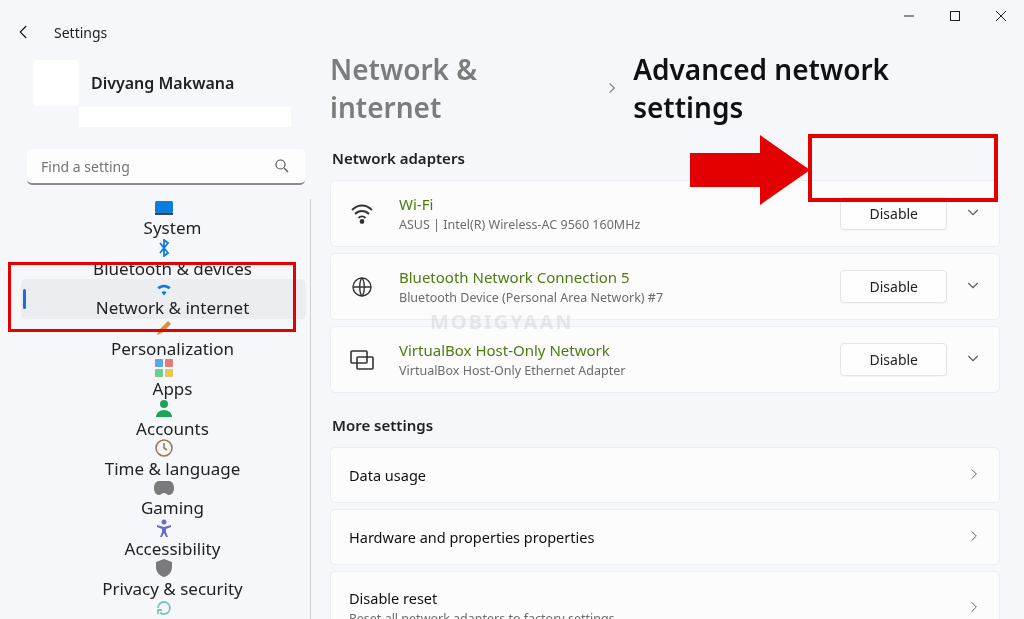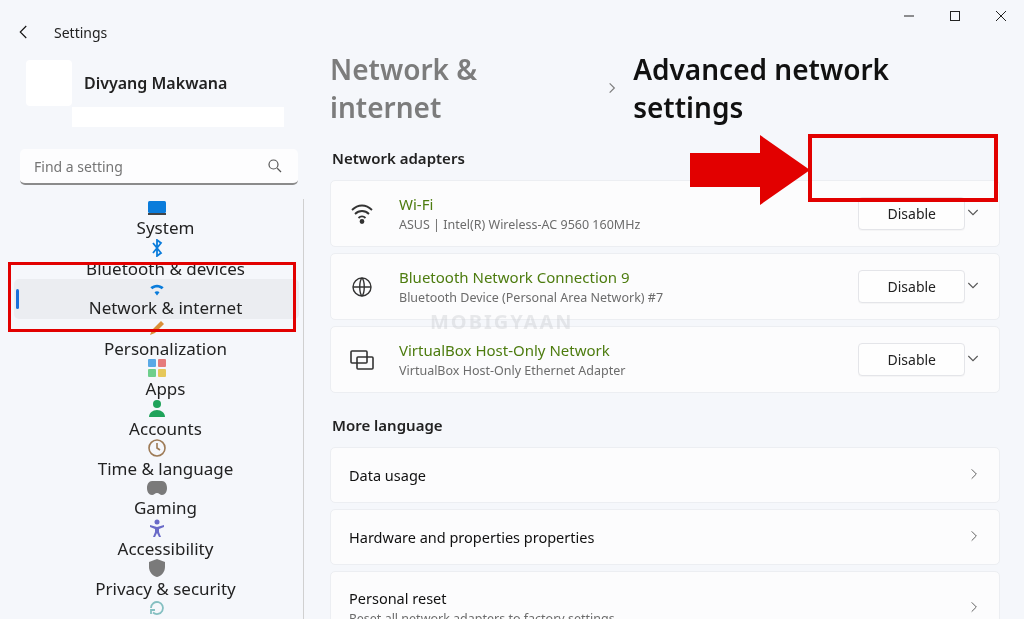--- a/index.html
+++ b/index.html
@@ -7,21 +7,21 @@
 
   
   .titlebar { display:flex; align-items:center; height:40px; padding: 0 10px; margin-top: 12px; }
   .back-arrow { width:28px; height:28px; display:flex; align-items:center; justify-content:center; color:#111; font-size:18px; }
   .title { margin-left:16px; font-size:14px; color:#222; }
   .window-controls { position:absolute; top:0; right:0; display:flex; }
   .wc-btn { width:46px; height:32px; display:flex; align-items:center; justify-content:center; color:#222; }
   .wc-btn svg { width:12px; height:12px; stroke:#222; stroke-width:1; fill:none; }
 
   
-  .leftpane { position:absolute; top:55px; left:14px; width:290px; }
+  .leftpane { position:absolute; top:55px; left:21px; width:290px; }
   .profile { display:flex; align-items:center; height:56px; padding-left:12px; }
   .avatar-placeholder { width:46px; height:46px; background:#fff; border-radius:4px; margin-right:12px; }
   .profile-name { font-size:16px; font-weight:600; color:#222; }
   .profile-white { background:#fff; height:20px; margin-left:58px; margin-right:20px; margin-top:-4px; }
 
   .search-wrap { margin:22px 6px 12px 6px; position:relative; }
   .search-input { width:100%; height:36px; border:none; border-bottom:2px solid #8b8b8b; border-radius:5px; background:#fdfdfe; padding:0 40px 0 14px; font-size:14px; color:#555; outline:none; }
   .search-icon { position:absolute; right:14px; top:8px; color:#555; }
 
   .menu { margin-top:14px; border-right:1px solid #d0d0d0; padding-right:0; height:420px; overflow:hidden; }
@@ -43,21 +43,21 @@
   .bc-chevron { color:#7c7c7c; font-size:18px; }
   .bc2 { font-size:28px; font-weight:600; color:#111; }
 
   .section-header { font-size:15px; font-weight:600; color:#222; margin:6px 0 12px 2px; }
 
   .card { background:#fcfcfd; border:1px solid #eceef2; border-radius:5px; padding:13px 18px; display:flex; align-items:center; margin-bottom:6px; min-height:66px; }
   .card .adapter-icon { width:26px; height:26px; margin-right:24px; color:#333; display:flex; align-items:center; justify-content:center; }
   .card .adapter-text .aname { font-size:15px; color:#4d7c0f; }
   .card .adapter-text .adesc { font-size:12.5px; color:#6c6c6c; margin-top:2px; }
   .card .spacer { flex:1; }
-  .disable-btn { background:#fefefe; border:1px solid #e4e5e9; border-radius:4px; padding:6px 28px; font-size:14px; color:#222; box-shadow:0 1px 1px rgba(0,0,0,0.03); }
+  .disable-btn { background:#fefefe; border:1px solid #e4e5e9; border-radius:4px; padding:6px 28px; font-size:14px; color:#222; margin-right:18px; box-shadow:0 1px 1px rgba(0,0,0,0.03); }
   .expand-chevron { color:#555; }
 
   .setting-row { background:#fcfcfd; border:1px solid #eceef2; border-radius:5px; padding:16px 18px; display:flex; align-items:center; margin-bottom:6px; min-height:56px; }
   .setting-row .label { font-size:14.5px; color:#111; }
   .setting-row .sublabel { font-size:12.5px; color:#6c6c6c; margin-top:2px; }
   .setting-row .chev-right { margin-left:auto; color:#555; }
 
   
   .ic-blue { color:#0a7cdb; }
   .ic-orange { color:#d98f38; }
@@ -264,21 +264,21 @@
   </div>
 
   <div class="card">
     <div class="adapter-icon">
       <svg width="22" height="22" viewBox="0 0 22 22" fill="none" stroke="currentColor" stroke-width="1.4">
           <circle cx="11" cy="11" r="9"></circle>
           <path d="M2 11h18M11 2c3 3 3 15 0 18M11 2c-3 3-3 15 0 18"></path>
         </svg>
     </div>
     <div class="adapter-text">
-      <div class="aname">Bluetooth Network Connection 9</div>
+      <div class="aname">Bluetooth Network Connection 5</div>
       <div class="adesc">Bluetooth Device (Personal Area Network) #7</div>
     </div>
     <div class="spacer"></div>
     <button class="disable-btn">Disable</button>
     <span class="expand-chevron">
       <svg width="16" height="16" viewBox="0 0 24 24" fill="none" stroke="currentColor" stroke-width="1.6">
           <path d="M5 9l7 7 7-7"></path>
         </svg>
     </span>
   </div>
@@ -296,21 +296,21 @@
     </div>
     <div class="spacer"></div>
     <button class="disable-btn">Disable</button>
     <span class="expand-chevron">
       <svg width="16" height="16" viewBox="0 0 24 24" fill="none" stroke="currentColor" stroke-width="1.6">
           <path d="M5 9l7 7 7-7"></path>
         </svg>
     </span>
   </div>
 
-  <div class="section-header" style="margin-top:22px">More language</div>
+  <div class="section-header" style="margin-top:22px">More settings</div>
 
   <div class="setting-row">
     <div>
       <div class="label">Data usage</div>
     </div>
     <span class="chev-right"><svg width="14" height="14" viewBox="0 0 24 24" fill="none" stroke="currentColor" stroke-width="1.6">
           <path d="M8 4l8 8-8 8"></path>
         </svg></span>
   </div>
 
@@ -318,20 +318,20 @@
     <div>
       <div class="label">Hardware and properties properties</div>
     </div>
     <span class="chev-right"><svg width="14" height="14" viewBox="0 0 24 24" fill="none" stroke="currentColor" stroke-width="1.6">
           <path d="M8 4l8 8-8 8"></path>
         </svg></span>
   </div>
 
   <div class="setting-row">
     <div>
-      <div class="label">Personal reset</div>
+      <div class="label">Disable reset</div>
       <div class="sublabel">Reset all network adapters to factory settings</div>
     </div>
     <span class="chev-right"><svg width="14" height="14" viewBox="0 0 24 24" fill="none" stroke="currentColor" stroke-width="1.6">
           <path d="M8 4l8 8-8 8"></path>
         </svg></span>
   </div>
 </div>
 
 </body></html>

